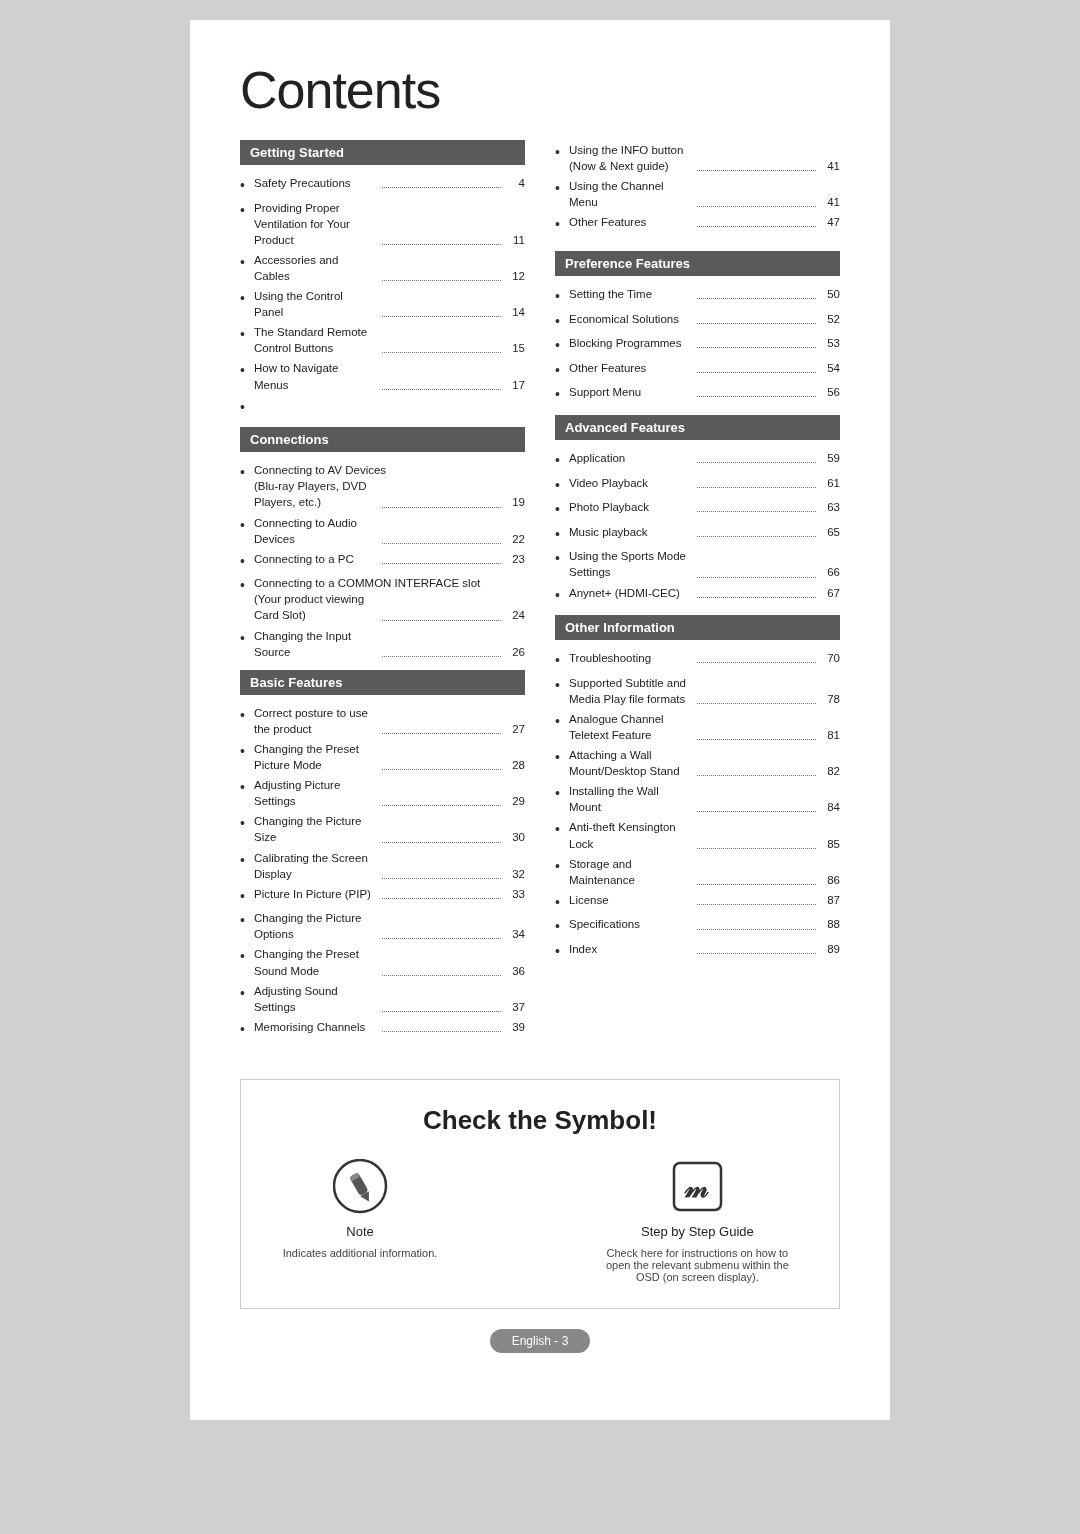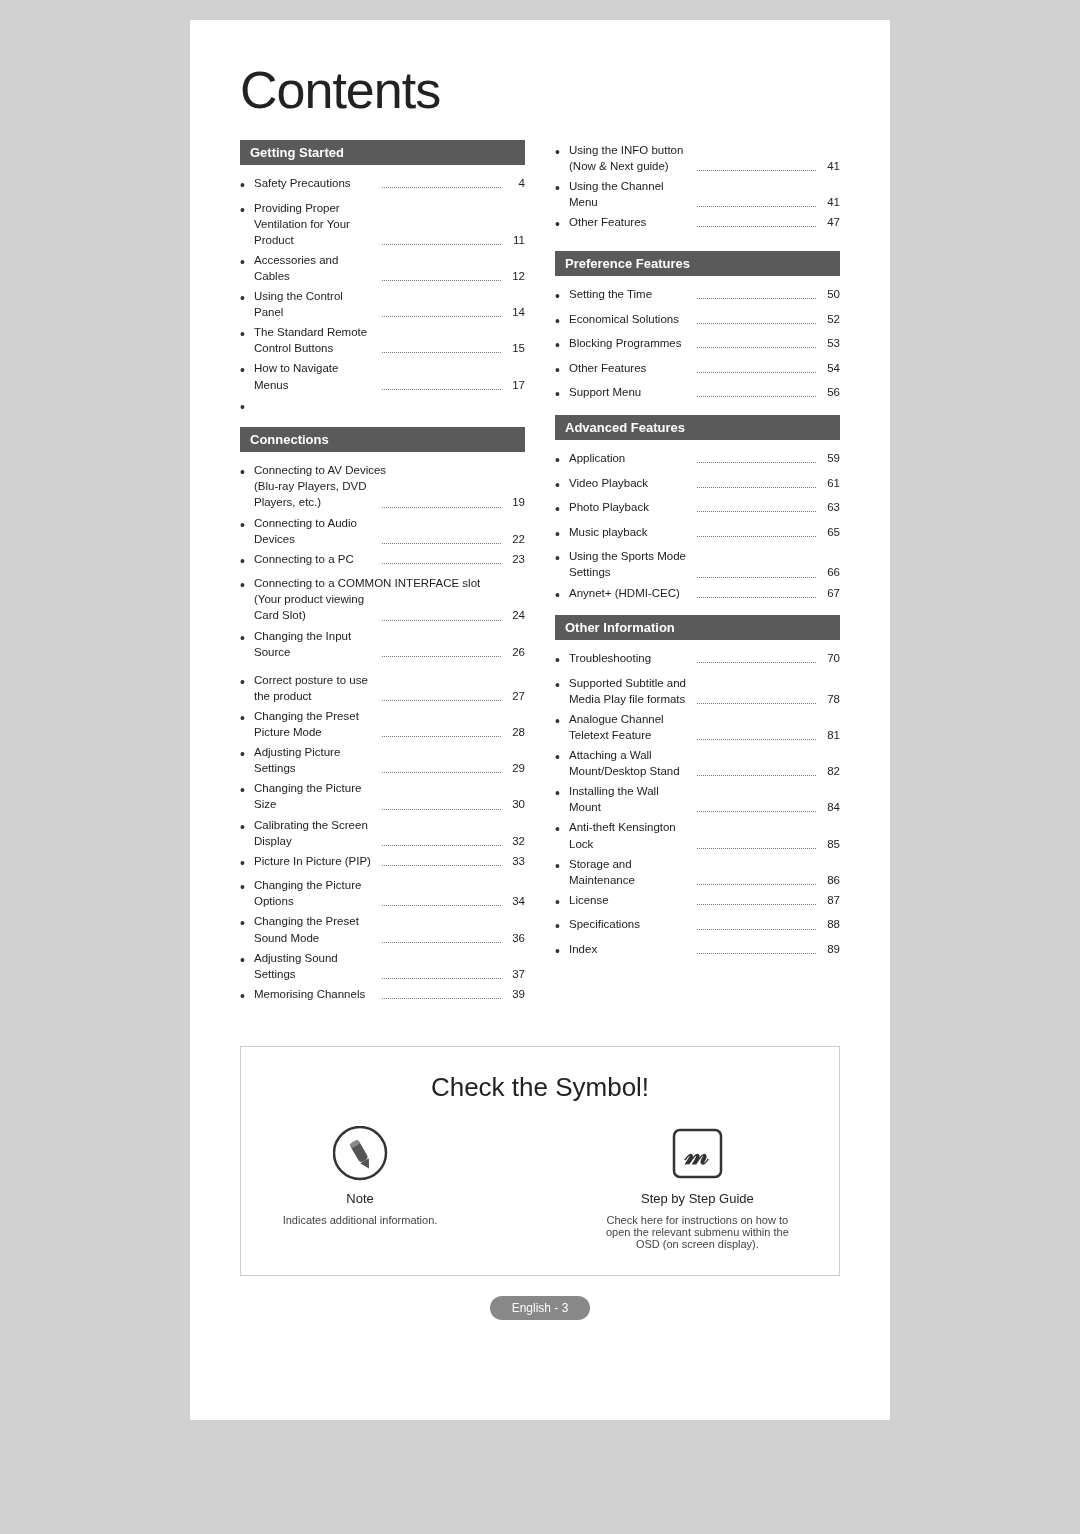--- a/index.html
+++ b/index.html
@@ -90,21 +90,21 @@
 
     
     .symbol-section {
       border: 1px solid #ccc;
       margin-top: 30px;
       padding: 25px 40px;
       text-align: center;
     }
     .symbol-title {
       font-size: 26px;
-      font-weight: 400;
+      font-weight: 700;
       color: #222;
       margin-bottom: 20px;
     }
     .symbol-icons {
       display: flex;
       justify-content: center;
       gap: 160px;
       align-items: flex-start;
     }
     .symbol-item {
@@ -254,20 +254,21 @@
         <li>
           <span class="bullet">•</span>
           <span class="entry">
             <span class="entry-text">Changing the Input Source</span>
             <span class="dots"></span>
             <span class="page-num">26</span>
           </span>
         </li>
       </ul>
 
+      <div class="section-header">Basic Features</div>
       <ul class="toc-list">
         <li>
           <span class="bullet">•</span>
           <span class="entry">
             <span class="entry-text">Correct posture to use the product</span>
             <span class="dots"></span>
             <span class="page-num">27</span>
           </span>
         </li>
         <li>

